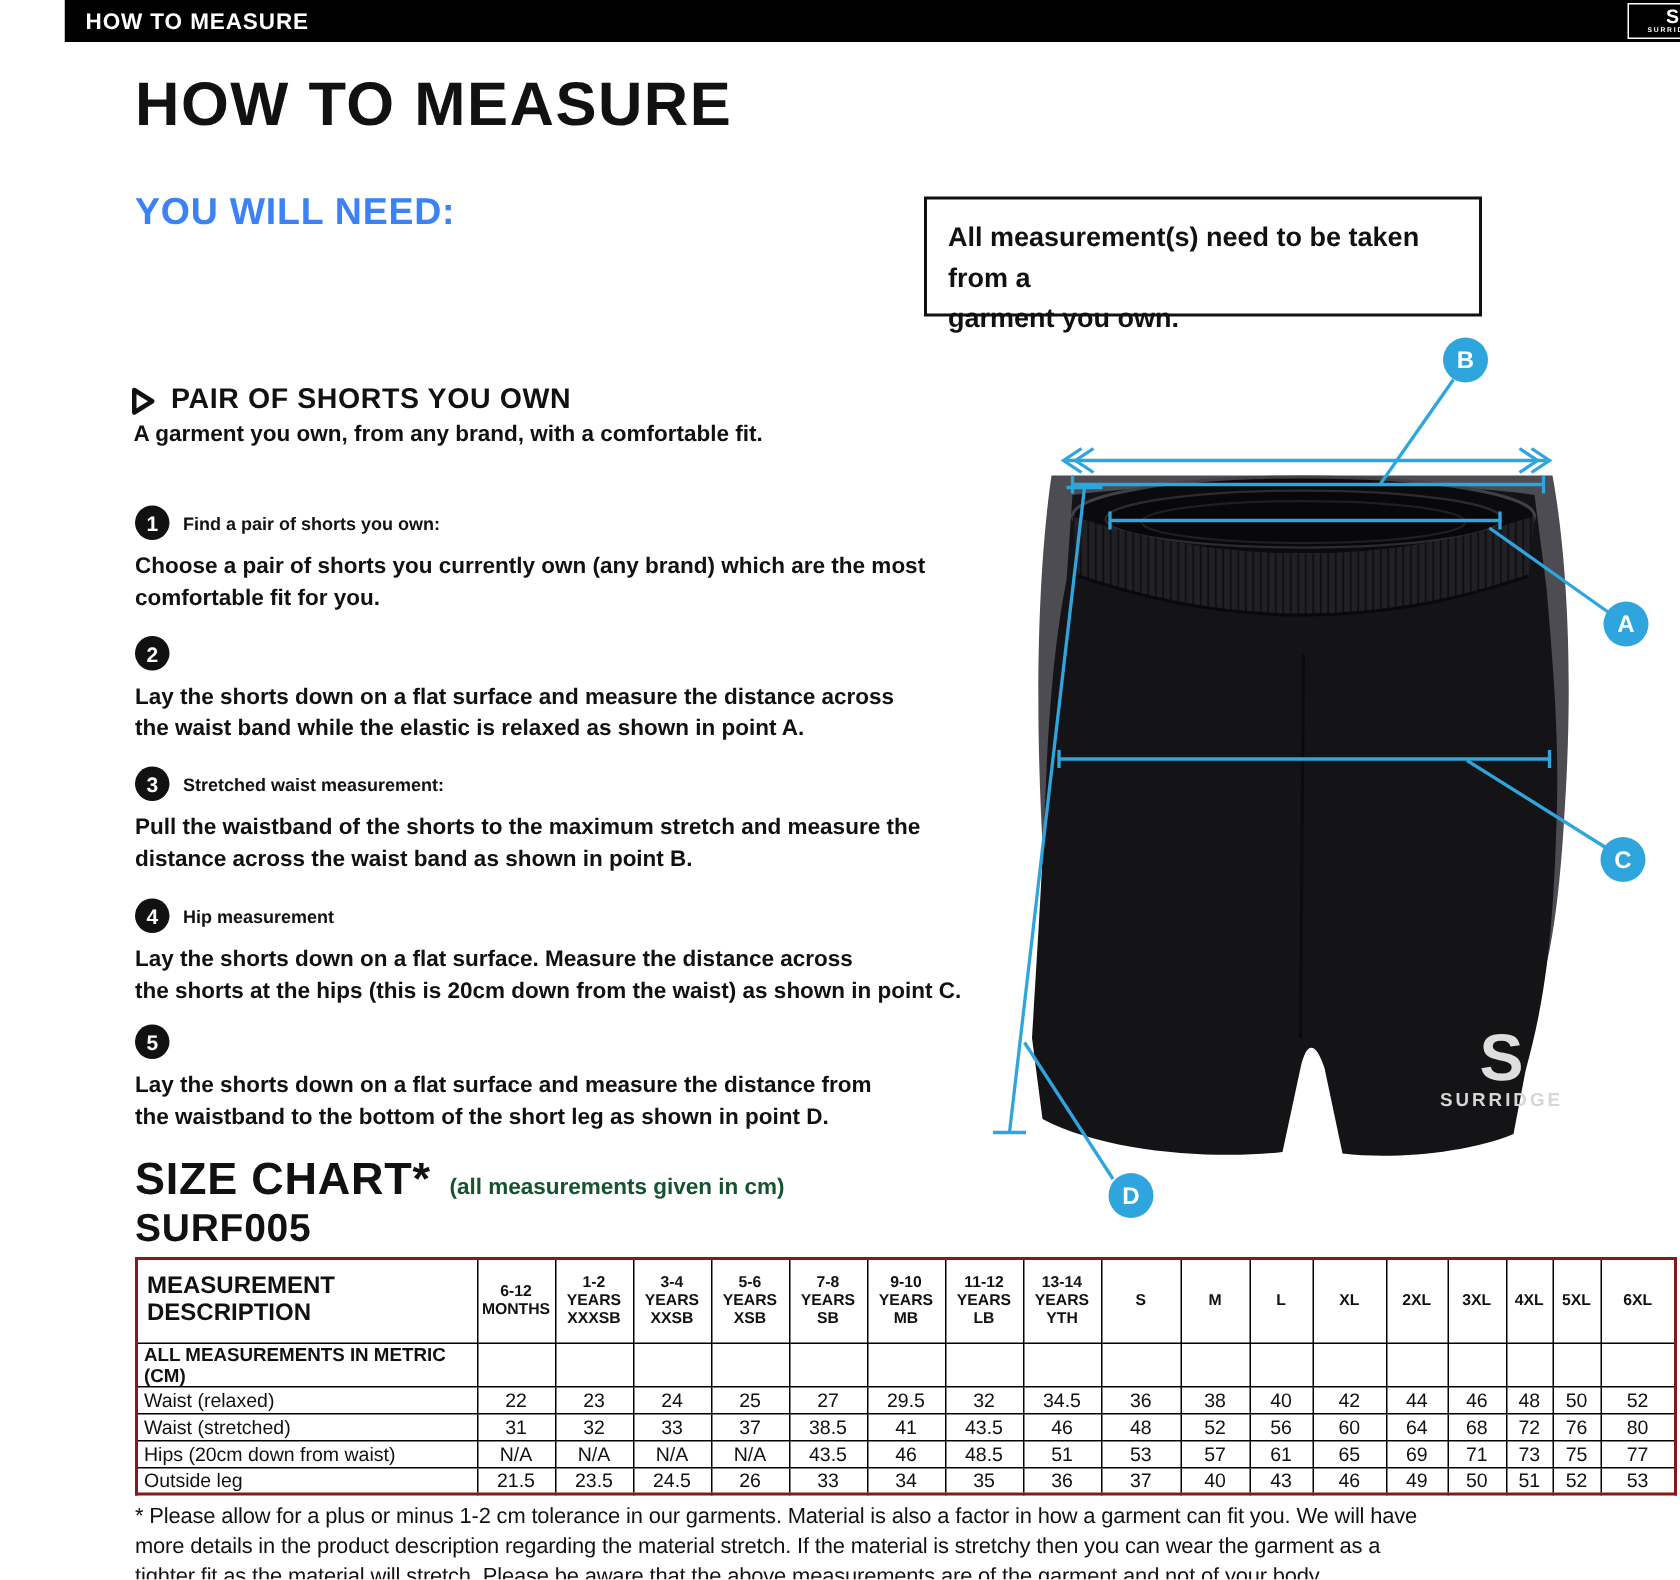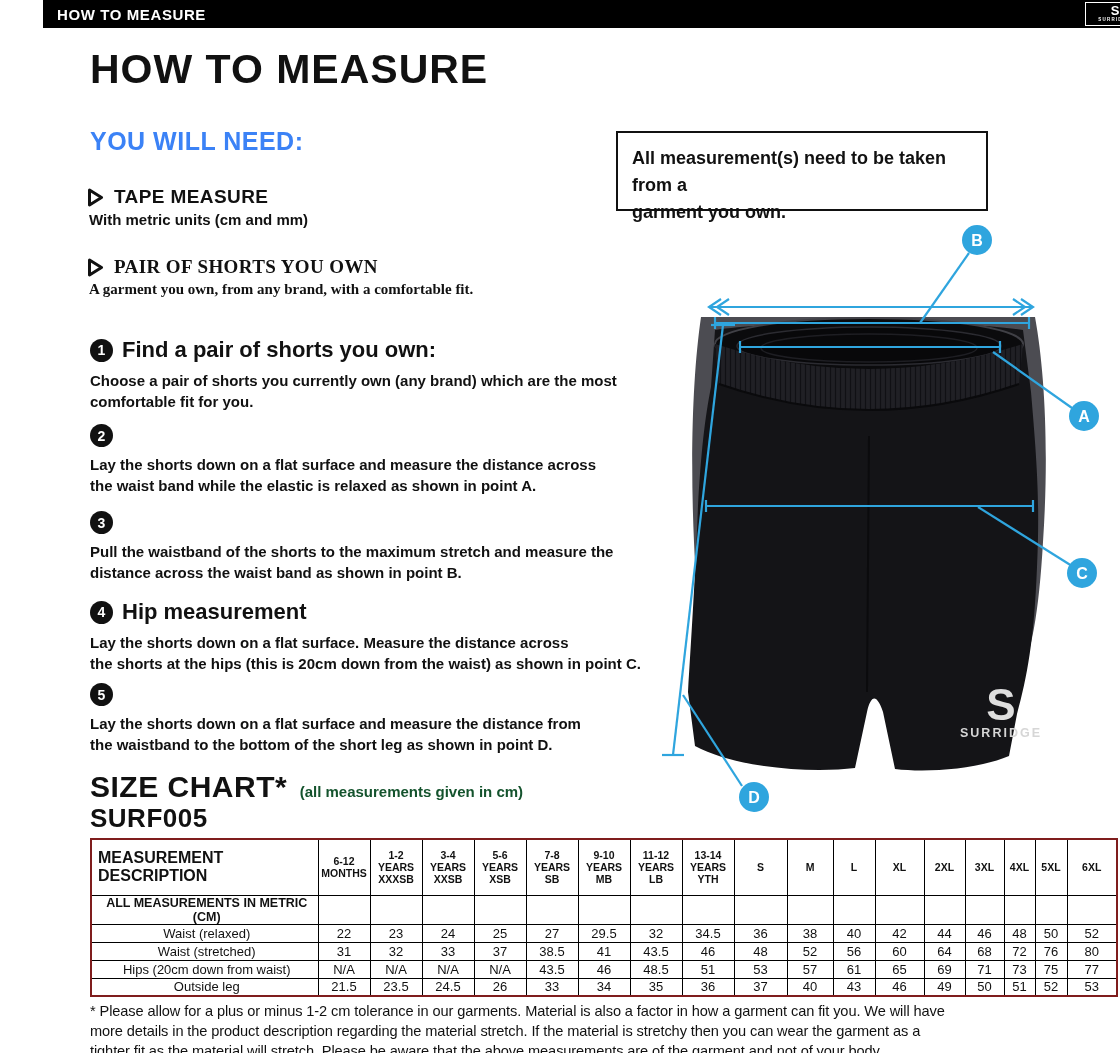--- a/index.html
+++ b/index.html
@@ -22,45 +22,45 @@
   .note-box { position:absolute; left:573px; top:131px; width:372px; height:80px; border:2px solid #111;
               padding:12px 14px; }
   .note-box .note-text { font-size:18px; font-weight:700; line-height:1.5; white-space:pre-line; color:#111; }
 
   .need-item { position:absolute; left:44px; width:560px; }
   .need-item .row { display:flex; align-items:center; gap:10px; }
   .need-item .tri { width:17px; height:19px; flex:0 0 auto; }
   .need-item .title { font-size:19px; font-weight:800; letter-spacing:.4px; color:#111; }
   .need-item .desc { font-size:15px; font-weight:700; margin-top:3px; margin-left:2px; color:#111; }
   #need-item-0 { top:186px; }
-  #need-item-1 { top:256px;font-family:Liberation Serif, serif; }
+  #need-item-1 { top:256px; }
 
   .step { position:absolute; left:47px; width:620px; }
   .step .head { display:flex; align-items:center; gap:9px; }
   .step .badge { width:23px; height:23px; border-radius:50%; background:#111; color:#fff; flex:0 0 auto;
                  display:flex; align-items:center; justify-content:center; font-size:14px; font-weight:800; }
-  .step .title { font-size:22px; font-weight:800; color:#111; }
+  .step .title { font-size:12px; font-weight:800; color:#111; }
   .step .body { margin-top:8px; font-size:15px; font-weight:700; line-height:1.38; white-space:pre-line; color:#111; }
   #step-0 { top:337px; } #step-1 { top:424px; } #step-2 { top:511px; } #step-3 { top:599px; } #step-4 { top:683px; }
 
   .figure { position:absolute; left:600px; top:222px; width:470px; height:600px; }
 
   .sizechart-head { position:absolute; left:47px; top:770px; }
   .sizechart-title { font-size:30px; font-weight:800; letter-spacing:.5px; color:#111; display:inline; }
   .sizechart-sub { font-size:15px; font-weight:700; margin-left:8px; color:#14532d; }
   .product-code { position:absolute; left:47px; top:803px; font-size:26px; font-weight:800; letter-spacing:.5px; color:#111; }
 
   .table-wrap { position:absolute; left:47px; top:838px; width:1026px; }
   table#size-table { border-collapse:collapse; table-layout:fixed; width:1026px; border:2px solid #7f1d1d; }
   #size-table th, #size-table td { border:1px solid #000; overflow:hidden; }
   #size-table th.desc { font-size:16px; font-weight:800; text-align:left; padding-left:6px; height:56px; }
   #size-table th.col { font-size:10.5px; font-weight:700; line-height:1.18; text-align:center; white-space:pre-line; }
   #size-table tr.section td { height:17px; }
   #size-table tr.section td.label { font-size:12.5px; font-weight:700; padding-left:4px; }
-  #size-table td.label { font-size:13px; font-weight:400; text-align:center; padding-left:4px; height:18px; }
+  #size-table td.label { font-size:13px; font-weight:400; text-align:left; padding-left:4px; height:18px; }
   #size-table td.val { font-size:13px; font-weight:400; text-align:center; height:18px; }
 
   .footnote { position:absolute; left:47px; top:1001px; width:1040px; font-size:14.6px; font-weight:400;
               line-height:1.38; letter-spacing:-.1px; white-space:pre-line; color:#111; }
 </style>
 </head>
 <body>
 
 <div class="page">
 
@@ -73,29 +73,20 @@
   </div>
 
   <div class="h1">HOW TO MEASURE</div>
   <div class="need-heading">YOU WILL NEED:</div>
 
   <div class="note-box">
     <div class="note-text">All measurement(s) need to be taken from a
 garment you own.</div>
   </div>
 
-  <div class="need-item" id="need-item-0">
-    <div class="row">
-      <svg class="tri" viewBox="0 0 17 19">
-        <polygon points="2.5,2 14.5,9.5 2.5,17" fill="none" stroke="#111" stroke-width="3" stroke-linejoin="round"></polygon>
-      </svg>
-      <span class="title">TAPE MEASURE</span>
-    </div>
-    <div class="desc">With metric units (cm and mm)</div>
-  </div>
   <div class="need-item" id="need-item-1">
     <div class="row">
       <svg class="tri" viewBox="0 0 17 19">
         <polygon points="2.5,2 14.5,9.5 2.5,17" fill="none" stroke="#111" stroke-width="3" stroke-linejoin="round"></polygon>
       </svg>
       <span class="title">PAIR OF SHORTS YOU OWN</span>
     </div>
     <div class="desc">A garment you own, from any brand, with a comfortable fit.</div>
   </div>
 
@@ -110,20 +101,21 @@
   <div class="step" id="step-1">
     <div class="head">
       <div class="badge">2</div>
     </div>
     <div class="body">Lay the shorts down on a flat surface and measure the distance across
 the waist band while the elastic is relaxed as shown in point A.</div>
   </div>
   <div class="step" id="step-2">
     <div class="head">
       <div class="badge">3</div>
+      <div class="title">Stretched waist measurement:</div>
     </div>
     <div class="body">Pull the waistband of the shorts to the maximum stretch and measure the
 distance across the waist band as shown in point B.</div>
   </div>
   <div class="step" id="step-3">
     <div class="head">
       <div class="badge">4</div>
       <div class="title">Hip measurement</div>
     </div>
     <div class="body">Lay the shorts down on a flat surface. Measure the distance across

